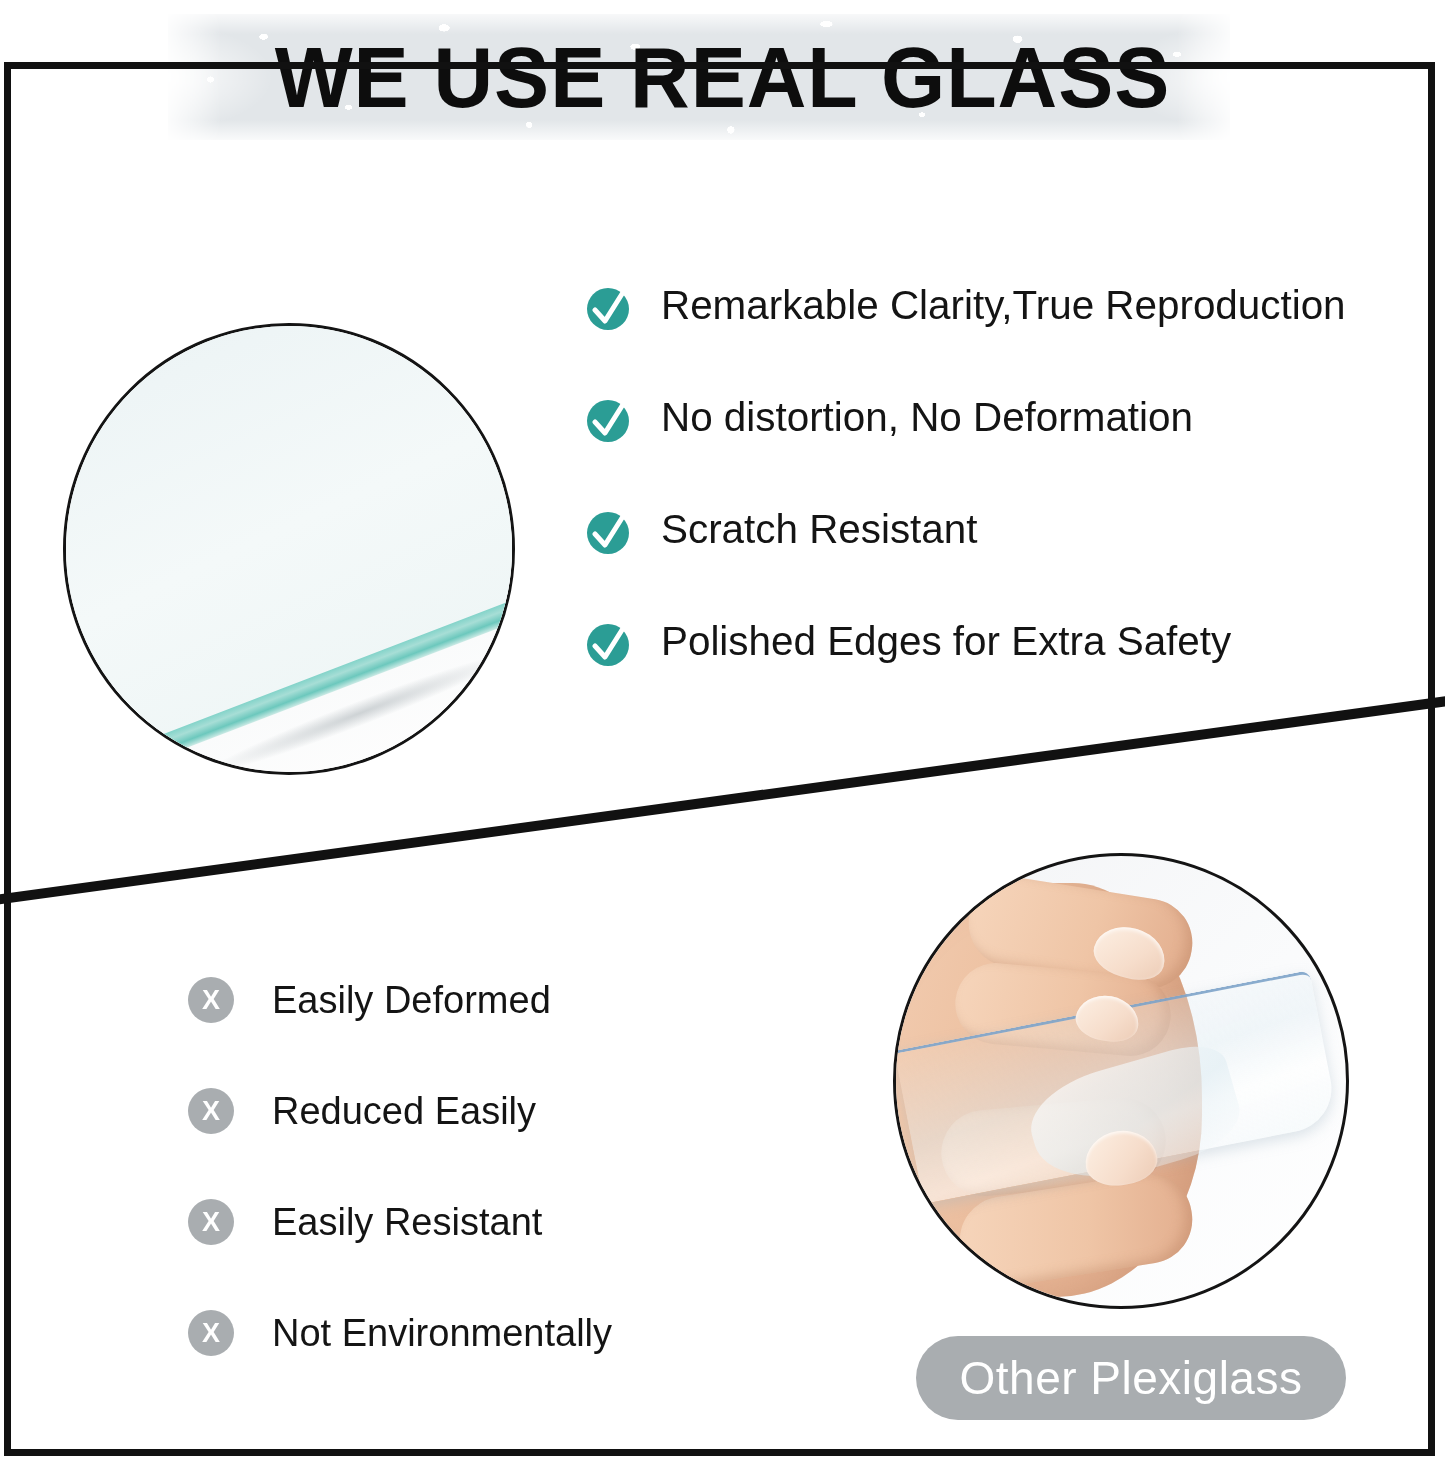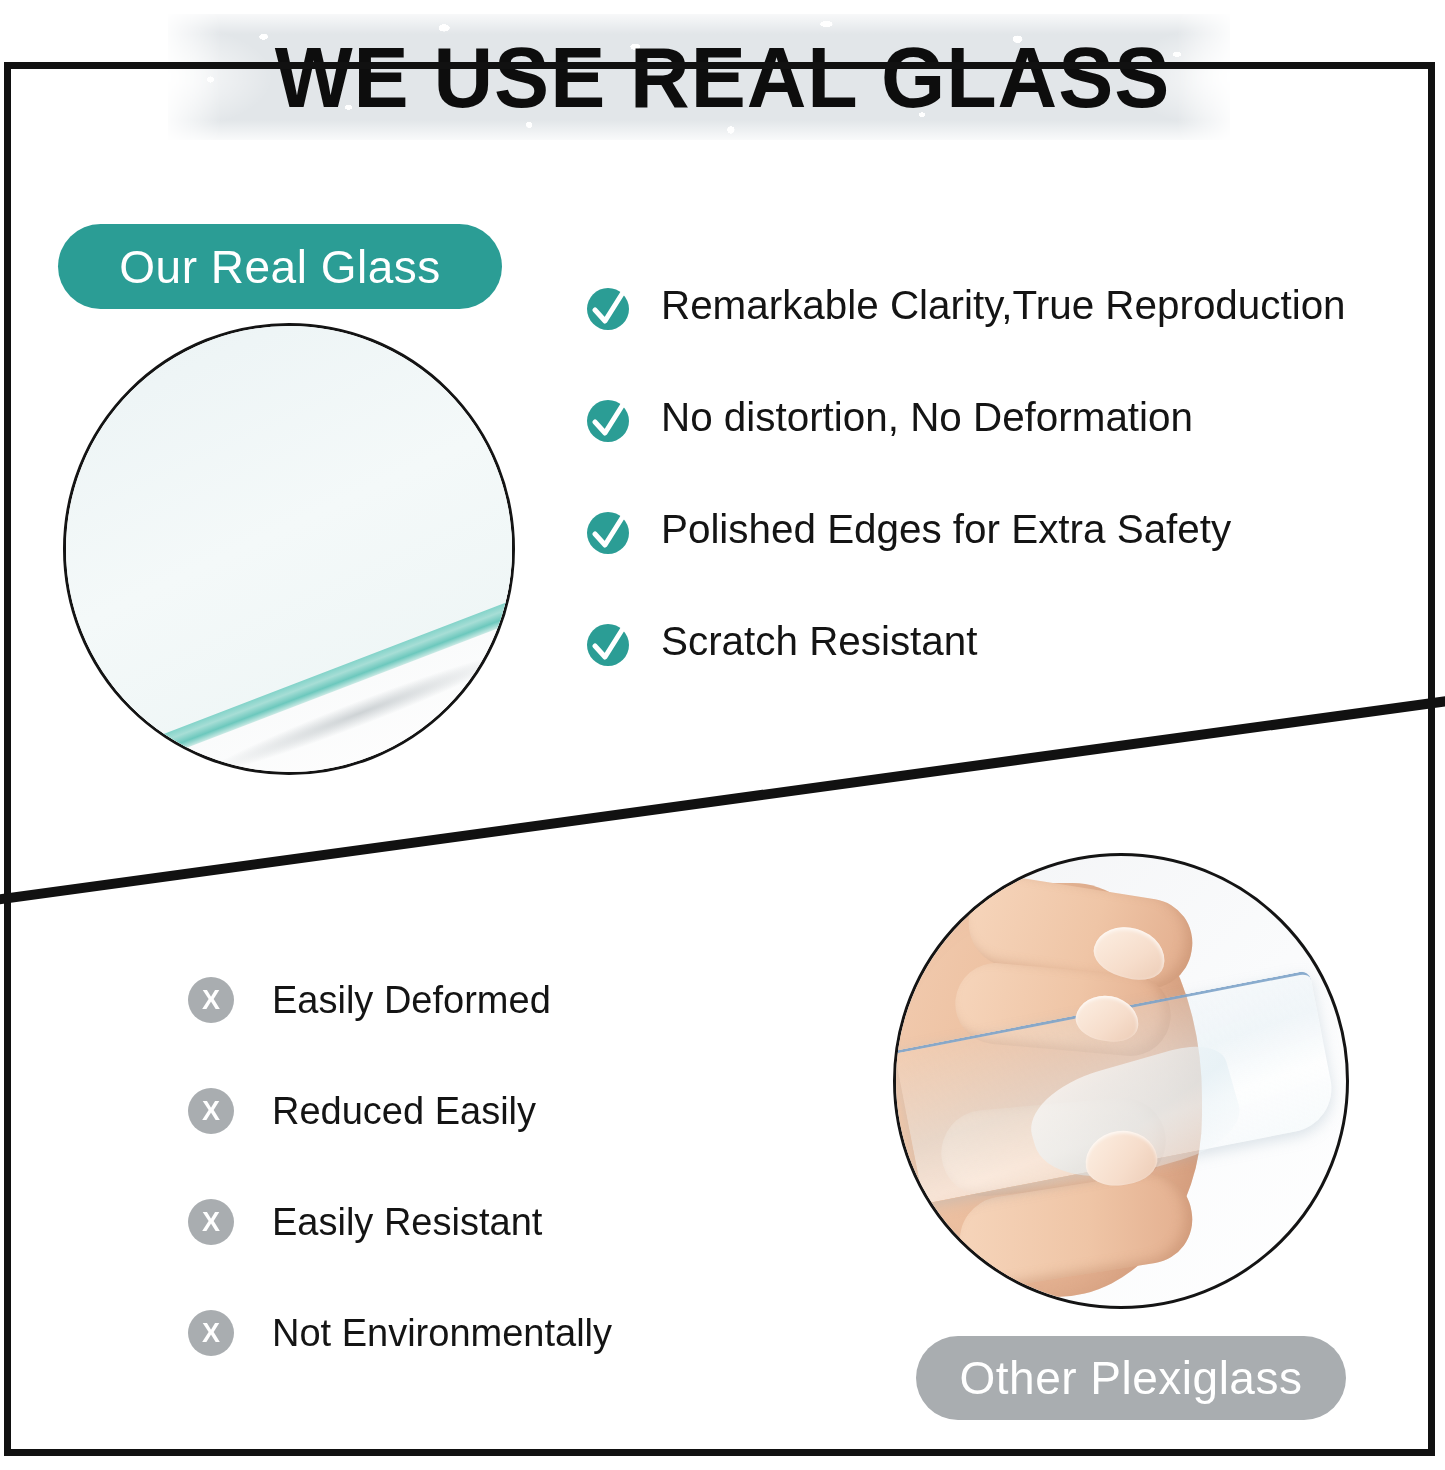--- a/index.html
+++ b/index.html
@@ -319,23 +319,20 @@
 
 <div id="page">
 
   <div class="title-band"></div>
   <div class="headline">WE USE REAL GLASS</div>
 
   <div class="frame"></div>
 
   <div class="diagonal"></div>
 
-  <div class="pill pill-glass" style="background:#2b9d95">
-    <span>Our Real Glass</span>
-  </div>
 
   <div class="photo-circle glass-circle">
     <div class="glass-under"></div>
     <div class="glass-shadow"></div>
     <div class="glass-edge"></div>
     <div class="glass-top-face"></div>
   </div>
 
   <div class="check-list">
 
@@ -359,31 +356,31 @@
       <span class="check-label">No distortion, No Deformation</span>
     </div>
 
     <div class="check-row">
       <span class="check-icon">
         <svg viewBox="0 0 50 50" width="50" height="50">
           <circle cx="25" cy="26" r="21" fill="#2b9d95"></circle>
           <path d="M12 27 L22 38 L44 3" fill="none" stroke="#ffffff" stroke-width="5" stroke-linecap="round" stroke-linejoin="round"></path>
         </svg>
       </span>
-      <span class="check-label">Polished Edges for Extra Safety</span>
+      <span class="check-label">Scratch Resistant</span>
     </div>
 
     <div class="check-row">
       <span class="check-icon">
         <svg viewBox="0 0 50 50" width="50" height="50">
           <circle cx="25" cy="26" r="21" fill="#2b9d95"></circle>
           <path d="M12 27 L22 38 L44 3" fill="none" stroke="#ffffff" stroke-width="5" stroke-linecap="round" stroke-linejoin="round"></path>
         </svg>
       </span>
-      <span class="check-label">Scratch Resistant</span>
+      <span class="check-label">Polished Edges for Extra Safety</span>
     </div>
 
   </div>
 
   <div class="x-list">
 
     <div class="x-row">
       <span class="x-icon" style="background:#a9adb0">X</span>
       <span class="x-label">Easily Deformed</span>
     </div>

